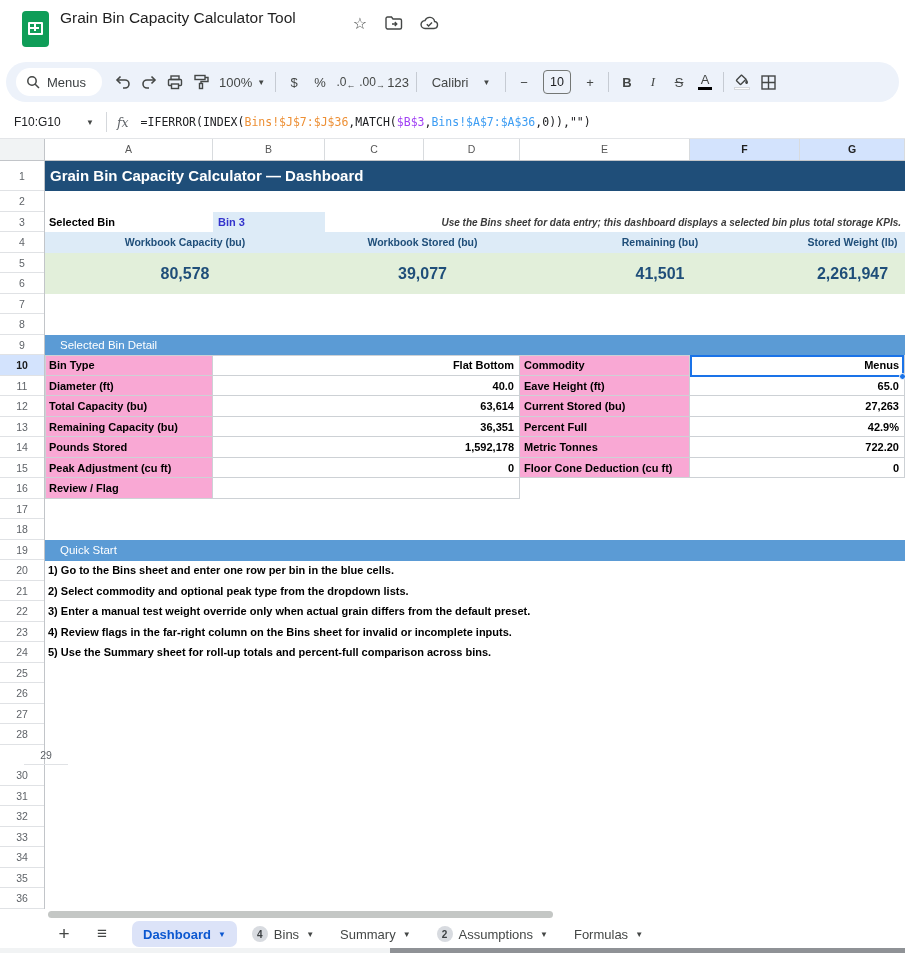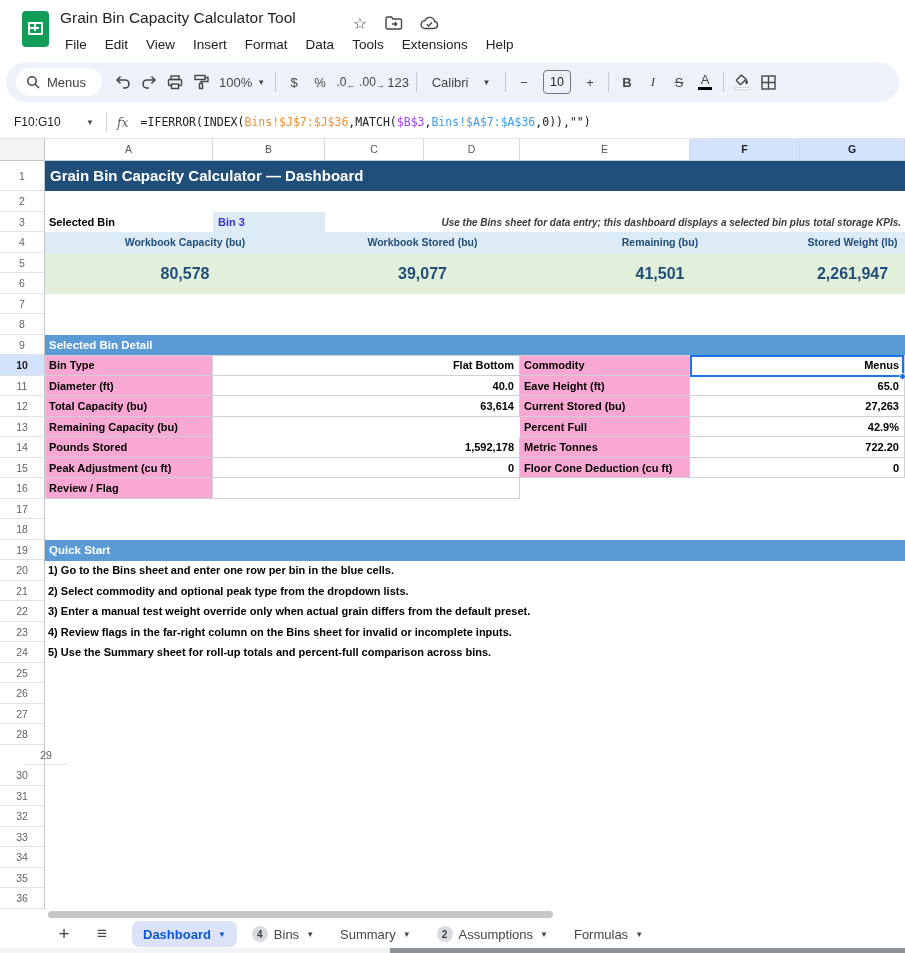--- a/index.html
+++ b/index.html
@@ -61,21 +61,21 @@
   #gutter { position: absolute; left: 0; top: 0; width: 45px; height: 748px; border-right: 1px solid #c2c5c9; background: #fff; }
   .row-h { position: absolute; left: 0; width: 44px; text-align: center; font-size: 10.5px; color: #5f6368;
     border-bottom: 1px solid #e0e2e5; cursor: pointer; }
   .row-h.hl { background: #d3e3fd; color: #1b1b1b; font-weight: 700; }
   .cell { position: absolute; font-size: 11px; color: #000; cursor: cell; font-weight: bold; }
   #banner { left: 45px; top: 0; width: 860px; height: 30px; background: #1F4E79; color: #fff;
     font-weight: 700; font-size: 15px; line-height: 30px; padding-left: 5px; }
   #sel-bin-label { font-weight: 700; line-height: 21px; padding-left: 4px; }
   #sel-bin-value { background: #DDEBF7; line-height: 21px; padding-left: 5px; color: #3333CC; }
   #dash-note { font-style: italic; font-size: 10px; color: #3a3a3a; text-align: right; line-height: 21px; }
-  .band { background: #5B9BD5; color: #fff; font-weight: 700; font-size: 11.5px; line-height: 21px; padding-left: 4px; }
+  .band { background: #5B9BD5; color: #fff; font-weight: 400; font-size: 11.5px; line-height: 21px; padding-left: 15px; }
   #kpi-head-band { background: #DDEBF7; }
   #kpi-value-band { background: #E2EFDA; }
   .kpi-label { text-align: center; font-weight: 700; font-size: 10.5px; color: #1F4E79; line-height: 21px; }
   .kpi-value { text-align: center; font-weight: 700; font-size: 16px; color: #1F4E79; line-height: 41px; }
   .dt-cell { border-right: 1px solid #cdd1d5; border-bottom: 1px solid #cdd1d5; line-height: 20.5px; }
   .dt-label { background: #f9a8d4; font-weight: 700; padding-left: 4px; }
   .dt-value { background: #fff; text-align: right; padding-right: 5px; }
   #detail-frame { position: absolute; border-left: 1px solid #cdd1d5; border-top: 1px solid #cdd1d5; pointer-events: none; }
   #selection { position: absolute; border: 2px solid #1A73E8; pointer-events: none; }
   #fill-handle { position: absolute; width: 7px; height: 7px; border-radius: 50%; background: #1A73E8; border: 1px solid #fff; cursor: crosshair; }
@@ -115,31 +115,20 @@
           <path d="M1 2.5c0-.8.7-1.5 1.5-1.5h4l1.5 2h7c.8 0 1.5.7 1.5 1.5v7c0 .8-.7 1.5-1.5 1.5h-12C2.2 13 1 12.3 1 11.5z" fill="none" stroke="#444746" stroke-width="1.4"></path>
           <path d="M7 8h4.5M9.8 6l2 2-2 2" fill="none" stroke="#444746" stroke-width="1.3"></path>
         </svg>
     </div>
     <div class="title-ic" style="left:419px">
       <svg width="19" height="14" viewBox="0 0 19 14">
           <path d="M5 12.5h9a3.5 3.5 0 0 0 .6-6.95A5 5 0 0 0 5 4.6 3.9 3.9 0 0 0 5 12.5z" fill="none" stroke="#444746" stroke-width="1.4"></path>
           <path d="M6.8 8.2l1.8 1.8 3.4-3.4" fill="none" stroke="#444746" stroke-width="1.4"></path>
         </svg>
     </div>
-    <div id="menu-row">
-        <div class="menu-item">File</div>
-        <div class="menu-item">Edit</div>
-        <div class="menu-item">View</div>
-        <div class="menu-item">Insert</div>
-        <div class="menu-item">Format</div>
-        <div class="menu-item">Data</div>
-        <div class="menu-item">Tools</div>
-        <div class="menu-item">Extensions</div>
-        <div class="menu-item">Help</div>
-      </div>
   </div>
 
   <div id="toolbar">
     <div id="menus-pill">
       <svg width="14" height="14" viewBox="0 0 14 14">
           <circle cx="6" cy="6" r="4.2" fill="none" stroke="#444746" stroke-width="1.5"></circle>
           <path d="M9.2 9.2 13 13" stroke="#444746" stroke-width="1.5"></path>
         </svg>
       <span>Menus</span>
     </div>
@@ -298,20 +287,21 @@
       <div class="cell dt-cell dt-value" style="left: 690px; top: 194px; width: 215px; height: 20.5px;">Menus</div>
       <div class="cell dt-cell dt-label" style="left: 45px; top: 214.5px; width: 168px; height: 20.5px;">Diameter (ft)</div>
       <div class="cell dt-cell dt-value" style="left: 213px; top: 214.5px; width: 307px; height: 20.5px;">40.0</div>
       <div class="cell dt-cell dt-label" style="left: 520px; top: 214.5px; width: 170px; height: 20.5px;">Eave Height (ft)</div>
       <div class="cell dt-cell dt-value" style="left: 690px; top: 214.5px; width: 215px; height: 20.5px;">65.0</div>
       <div class="cell dt-cell dt-label" style="left: 45px; top: 235px; width: 168px; height: 20.5px;">Total Capacity (bu)</div>
       <div class="cell dt-cell dt-value" style="left: 213px; top: 235px; width: 307px; height: 20.5px;">63,614</div>
       <div class="cell dt-cell dt-label" style="left: 520px; top: 235px; width: 170px; height: 20.5px;">Current Stored (bu)</div>
       <div class="cell dt-cell dt-value" style="left: 690px; top: 235px; width: 215px; height: 20.5px;">27,263</div>
       <div class="cell dt-cell dt-label" style="left: 45px; top: 255.5px; width: 168px; height: 20.5px;">Remaining Capacity (bu)</div>
+      <div class="cell dt-cell dt-value" style="left: 213px; top: 255.5px; width: 307px; height: 20.5px;">36,351</div>
       <div class="cell dt-cell dt-label" style="left: 520px; top: 255.5px; width: 170px; height: 20.5px;">Percent Full</div>
       <div class="cell dt-cell dt-value" style="left: 690px; top: 255.5px; width: 215px; height: 20.5px;">42.9%</div>
       <div class="cell dt-cell dt-label" style="left: 45px; top: 276px; width: 168px; height: 20.5px;">Pounds Stored</div>
       <div class="cell dt-cell dt-value" style="left: 213px; top: 276px; width: 307px; height: 20.5px;">1,592,178</div>
       <div class="cell dt-cell dt-label" style="left: 520px; top: 276px; width: 170px; height: 20.5px;">Metric Tonnes</div>
       <div class="cell dt-cell dt-value" style="left: 690px; top: 276px; width: 215px; height: 20.5px;">722.20</div>
       <div class="cell dt-cell dt-label" style="left: 45px; top: 296.5px; width: 168px; height: 20.5px;">Peak Adjustment (cu ft)</div>
       <div class="cell dt-cell dt-value" style="left: 213px; top: 296.5px; width: 307px; height: 20.5px;">0</div>
       <div class="cell dt-cell dt-label" style="left: 520px; top: 296.5px; width: 170px; height: 20.5px;">Floor Cone Deduction (cu ft)</div>
       <div class="cell dt-cell dt-value" style="left: 690px; top: 296.5px; width: 215px; height: 20.5px;">0</div>

